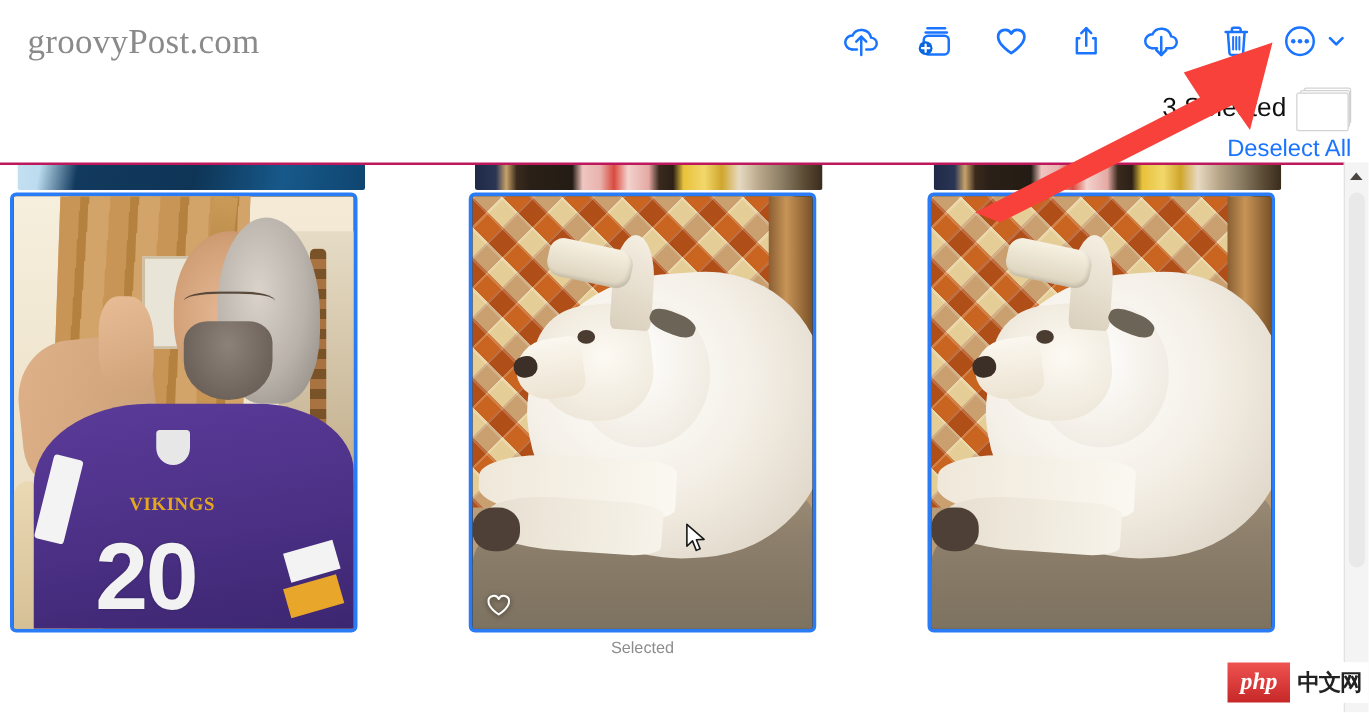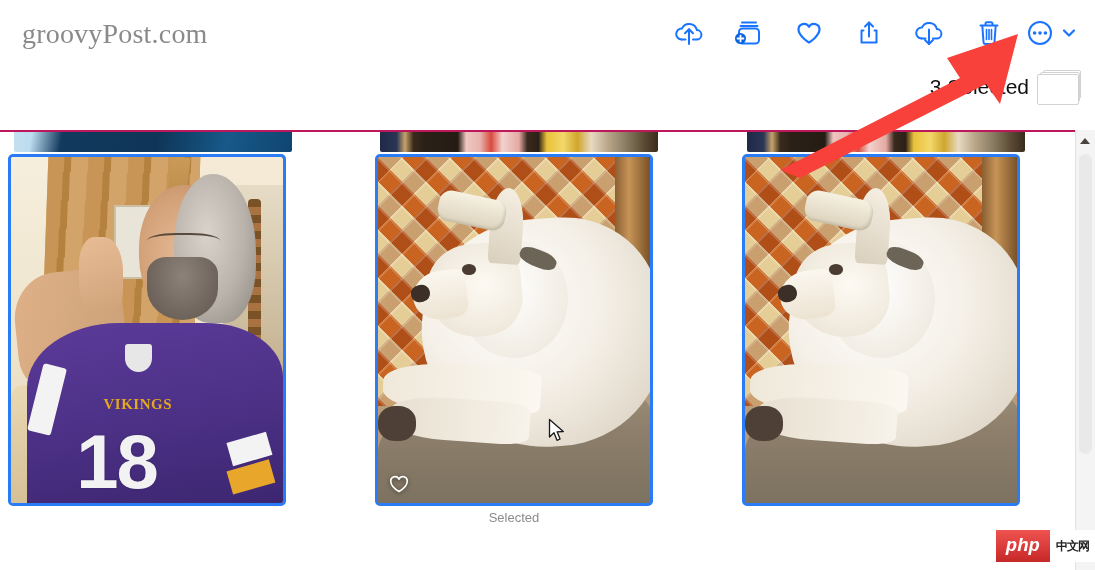--- a/index.html
+++ b/index.html
@@ -330,27 +330,27 @@
   }
 
   
   .php-badge{
     position:absolute;right:0;bottom:8px;height:32px;
     display:flex;align-items:stretch;background:#ffffff;
   }
   .php-chip{
     background:linear-gradient(180deg,#ef5350,#c62828);
     color:#fff;display:flex;align-items:center;justify-content:center;
-    padding:0 10px;font-family:Liberation Mono, monospace;
+    padding:0 10px;font-family:Liberation Serif, serif;
     font-style:italic;font-weight:bold;font-size:19px;
   }
   .php-word{
     background:#fff;color:#222;display:flex;align-items:center;
     padding:0 6px;font-family:"Liberation Sans", sans-serif;
-    font-weight:bold;font-size:12px;letter-spacing:-1px;
+    font-weight:bold;font-size:18px;letter-spacing:-1px;
   }
 </style>
 </head>
 <body>
 
 <div class="app">
 
   <div class="topbar">
 
     <div class="watermark">groovyPost.com</div>
@@ -442,20 +442,21 @@
       <div class="sel-row">
         <span class="sel-count">3 Selected</span>
         <span class="thumb-stack">
           <span class="sheet s1"></span>
           <span class="sheet s2"></span>
           <span class="sheet s3">
             <span class="mini-photo"></span>
           </span>
         </span>
       </div>
+      <div class="deselect">Deselect All</div>
     </div>
 
   </div>
 
   <div class="grid-wrap">
 
     <div class="row-cut">
       <div class="cut-cell cut1">
           <div class="cut-blue"></div>
         </div>
@@ -485,21 +486,21 @@
               <div class="head"></div>
               <div class="hair"></div>
               <div class="glasses"></div>
               <div class="beard"></div>
               <div class="jersey"></div>
               <div class="stripe-l"></div>
               <div class="stripe-r1"></div>
               <div class="stripe-r2"></div>
               <div class="nfl"></div>
               <div class="vikings">VIKINGS</div>
-              <div class="num18">18</div>
+              <div class="num18">20</div>
             </div>
           </div>
         </div>
         <div class="caption"></div>
       </div>
 
       <div class="cell c2">
         <div class="frame">
           <div class="pic">
             <div class="dogphoto">

